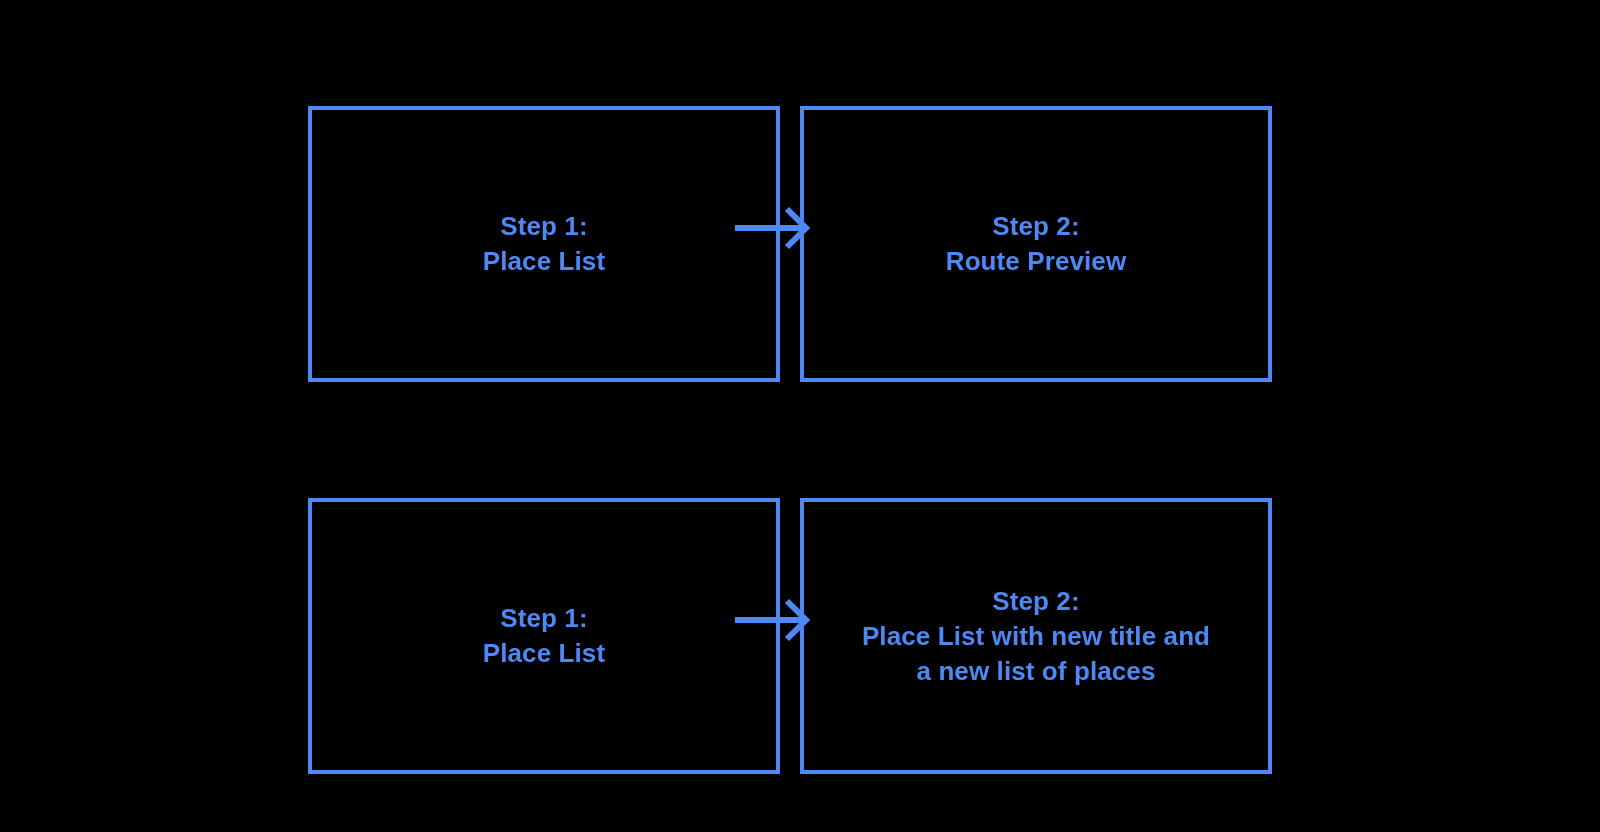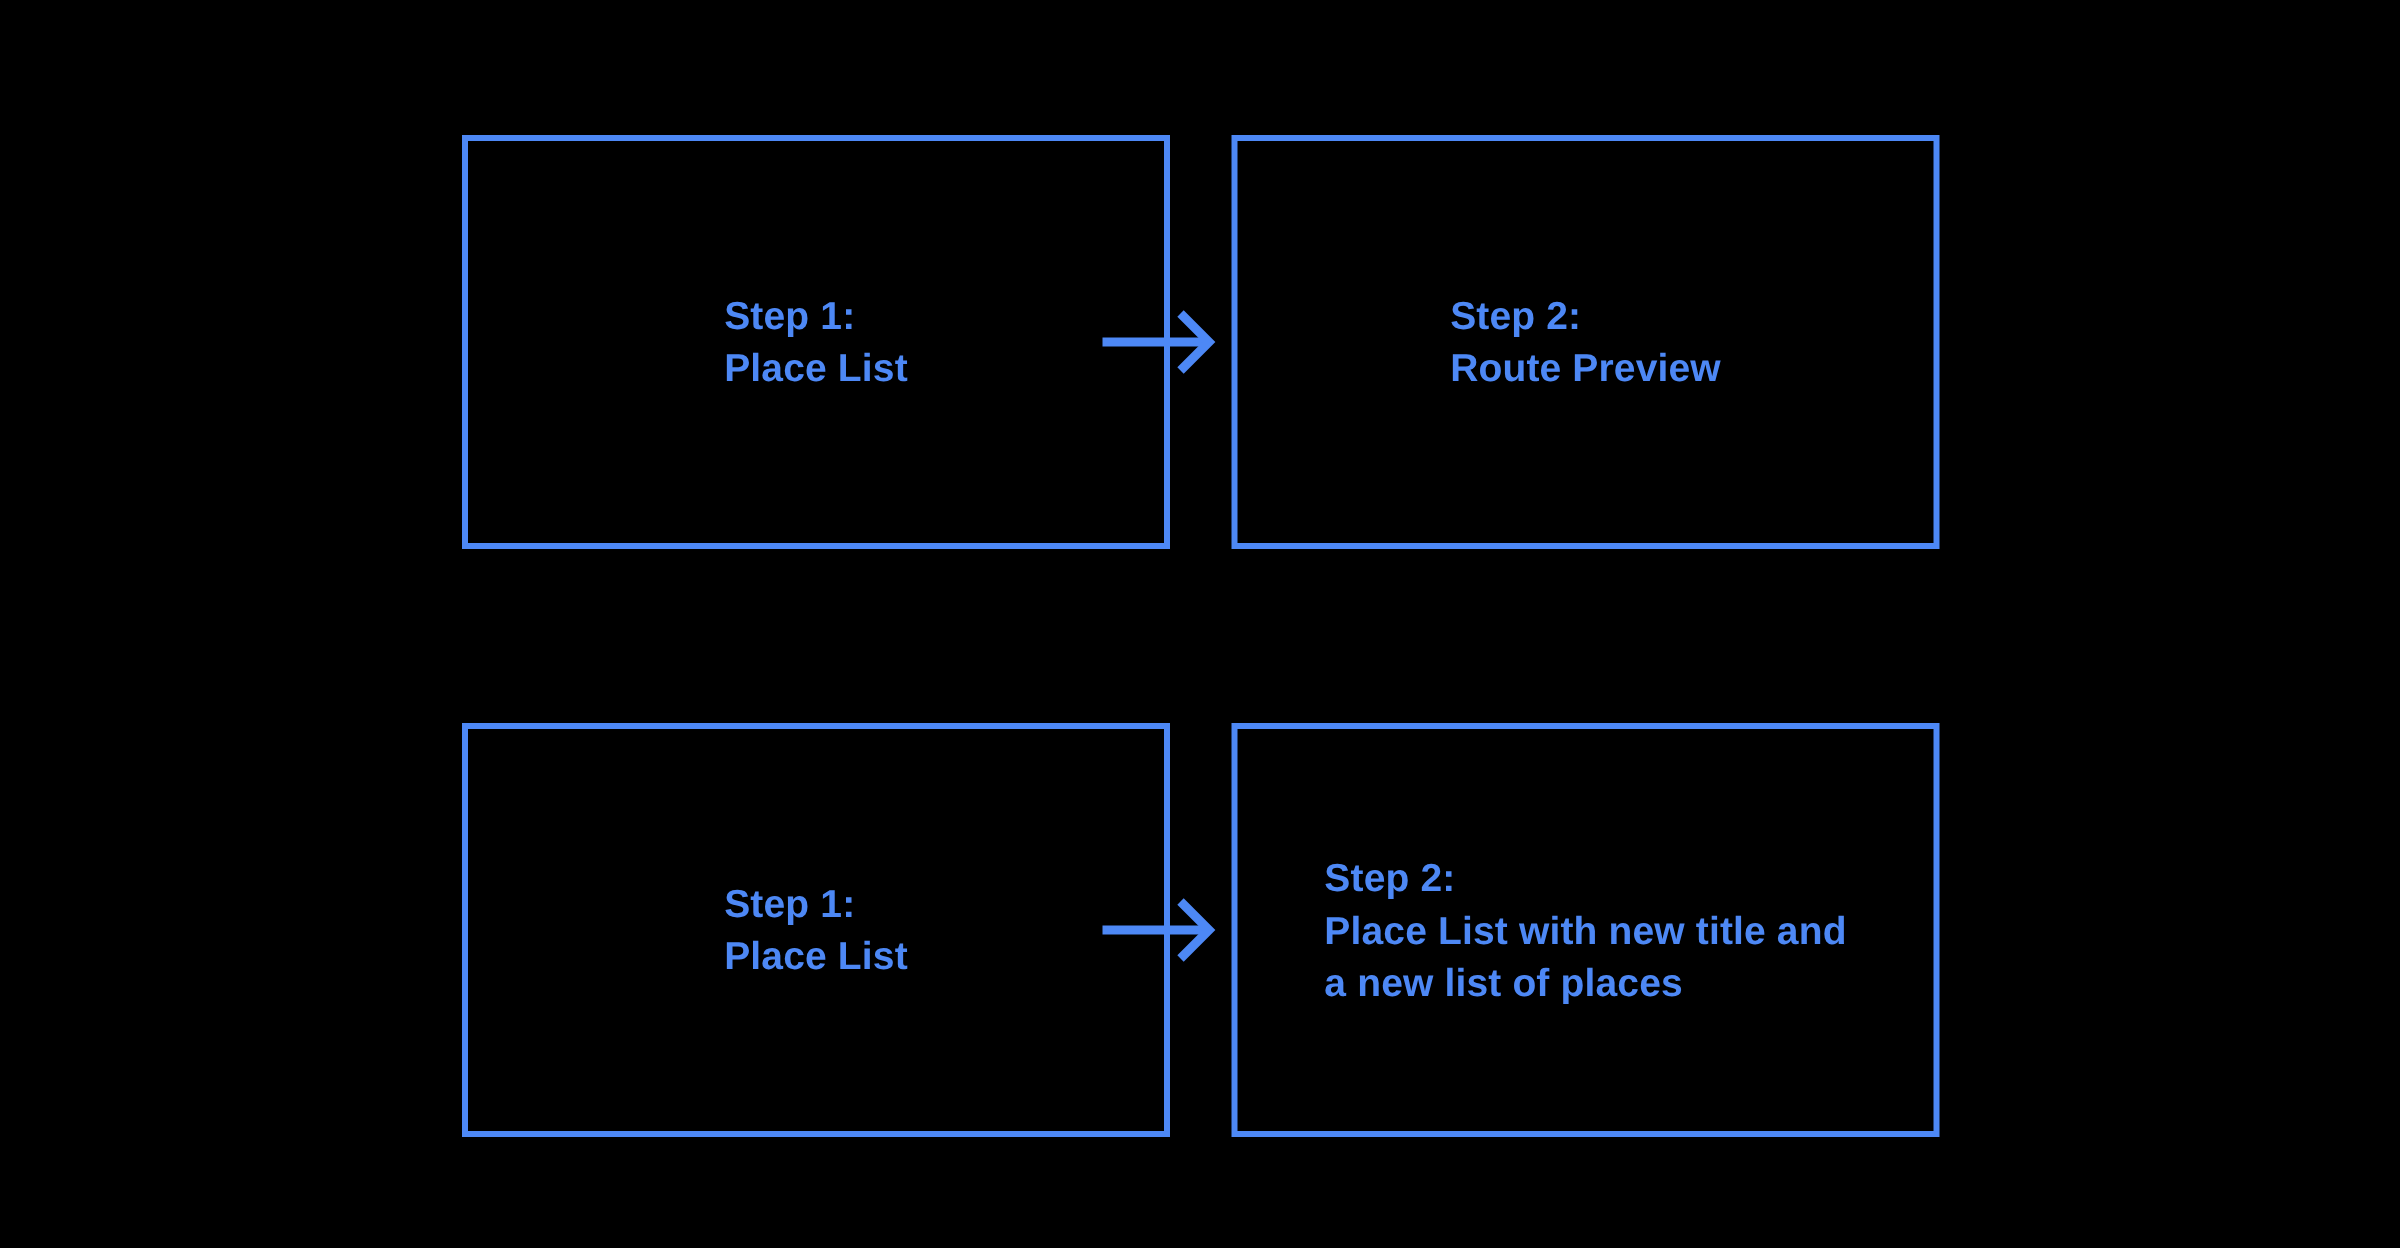--- a/index.html
+++ b/index.html
@@ -23,33 +23,33 @@
     position: absolute;
     left: 0;
     width: 1600px;
     height: 276px;
   }
   #row-1 { top: 90px; }
   #row-2 { top: 482px; }
 
   .step-box {
     position: absolute;
-    top: 0;
+    top: 16px;
     width: 472px;
     height: 276px;
     box-sizing: border-box;
     border: 4px solid #4d88f5;
     display: flex;
     align-items: center;
     justify-content: center;
-    text-align: left;
+    text-align: center;
     background: transparent;
   }
   .box-left  { left: 308px; }
-  .box-right { left: 800px; margin-left: 21px; }
+  .box-right { left: 800px; }
 
   .step-label {
     color: #4d88f5;
     font-size: 26px;
     font-weight: bold;
     line-height: 35px;
     letter-spacing: 0.1px;
     white-space: pre-line;
     padding: 0 10px;
     user-select: none;

